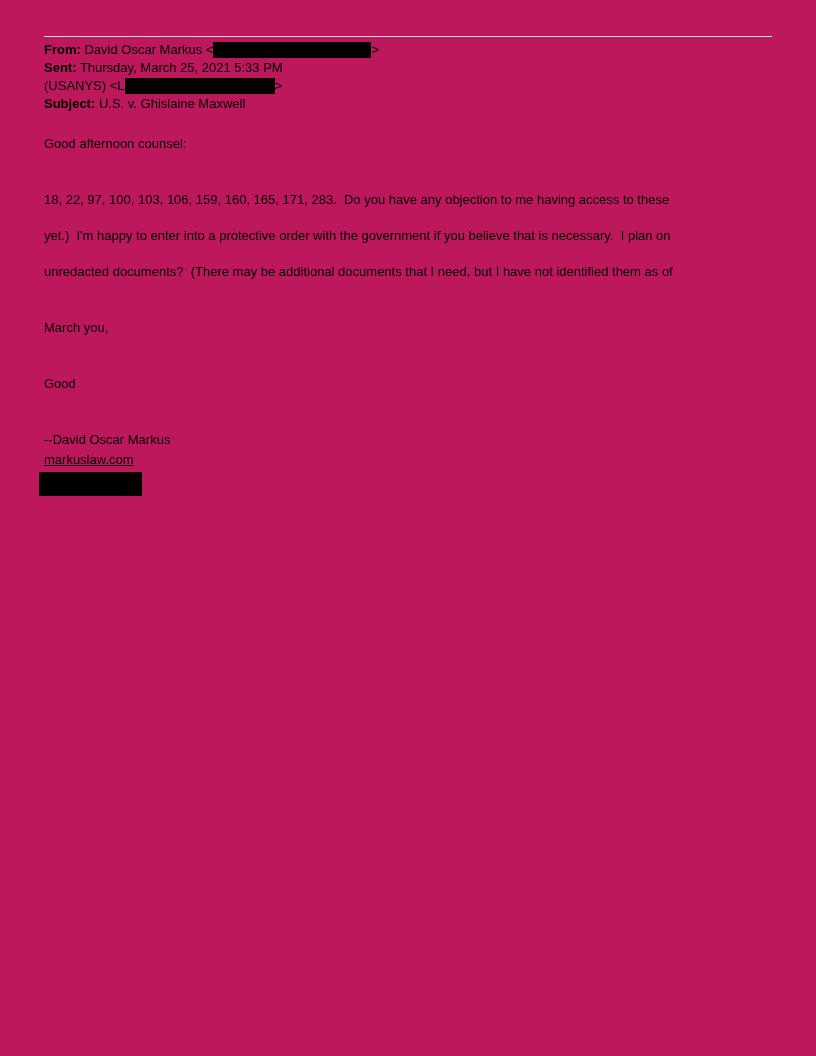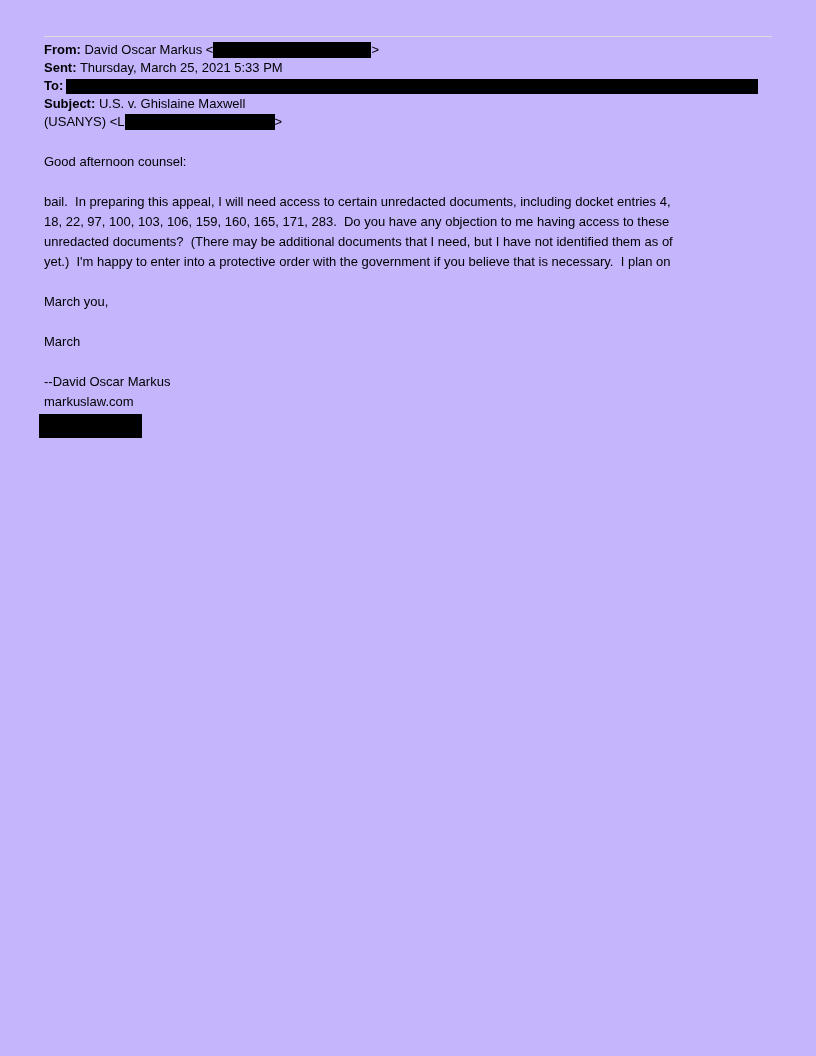--- a/index.html
+++ b/index.html
@@ -4,21 +4,21 @@
 <style>
   html, body {
     margin: 0;
     padding: 0;
     background: #ffffff;
   }
   .page {
     position: relative;
     width: 816px;
     height: 1056px;
-    background: #c4b5fd;
+    background: #be185d;
     box-sizing: border-box;
     padding: 0 44px;
     font-family: "Liberation Sans", sans-serif;
     color: #000000;
     overflow: hidden;
   }
   .rule {
     margin-top: 36px;
     border-top: 1.5px solid #dcdcdc;
     height: 0;
@@ -48,24 +48,25 @@
     height: 15px;
     background: #000000;
     margin-left: 3px;
     margin-right: 14px;
   }
   .body-text {
     margin-top: 21px;
     font-size: 13px;
     line-height: 20px;
   }
-  .line { white-space: pre; height: 20px; }
+  .line { white-space: pre; height: 20px; margin-top: 16px; }
   .gap { height: 20px; }
   .site-link {
     display: inline-block;
+    text-decoration: underline;
     color: #000000;
     white-space: pre;
     line-height: 20px;
   }
   .redact-signature {
     display: block;
     width: 103px;
     height: 24px;
     background: #000000;
     margin-left: -5px;
@@ -78,41 +79,36 @@
 <div class="page">
 
   <div class="rule"></div>
 
   <div class="headers">
 
     <div class="hrow"><span class="hlabel">From:</span><span> David Oscar Markus &lt;</span><span class="redact redact-from"></span><span>&gt;</span></div>
 
     <div class="hrow"><span class="hlabel">Sent:</span><span> Thursday, March 25, 2021 5:33 PM</span></div>
 
-    <div class="row-to">
-        <span class="hlabel">To:</span>
-        <span class="to-bar"></span>
-      </div>
+
+    <div class="hrow"><span>(USANYS) &lt;L</span><span class="redact redact-usanys"></span><span>&gt;</span></div>
 
     <div class="hrow"><span class="hlabel">Subject:</span><span> U.S. v. Ghislaine Maxwell</span></div>
-
-    <div class="hrow"><span>(USANYS) &lt;L</span><span class="redact redact-usanys"></span><span>&gt;</span></div>
 
   </div>
 
   <div class="body-text">
     <div class="line">Good afternoon counsel:</div>
     <div class="gap"></div>
-    <div class="line">bail.  In preparing this appeal, I will need access to certain unredacted documents, including docket entries 4,</div>
     <div class="line">18, 22, 97, 100, 103, 106, 159, 160, 165, 171, 283.  Do you have any objection to me having access to these</div>
+    <div class="line">yet.)  I'm happy to enter into a protective order with the government if you believe that is necessary.  I plan on</div>
     <div class="line">unredacted documents?  (There may be additional documents that I need, but I have not identified them as of</div>
-    <div class="line">yet.)  I'm happy to enter into a protective order with the government if you believe that is necessary.  I plan on</div>
     <div class="gap"></div>
     <div class="line">March you,</div>
     <div class="gap"></div>
-    <div class="line">March</div>
+    <div class="line">Good</div>
     <div class="gap"></div>
     <div class="line">--David Oscar Markus</div>
     <div><span class="site-link">markuslaw.com</span></div>
     <div class="redact-signature"></div>
   </div>
 
 </div>
 
 </body></html>

